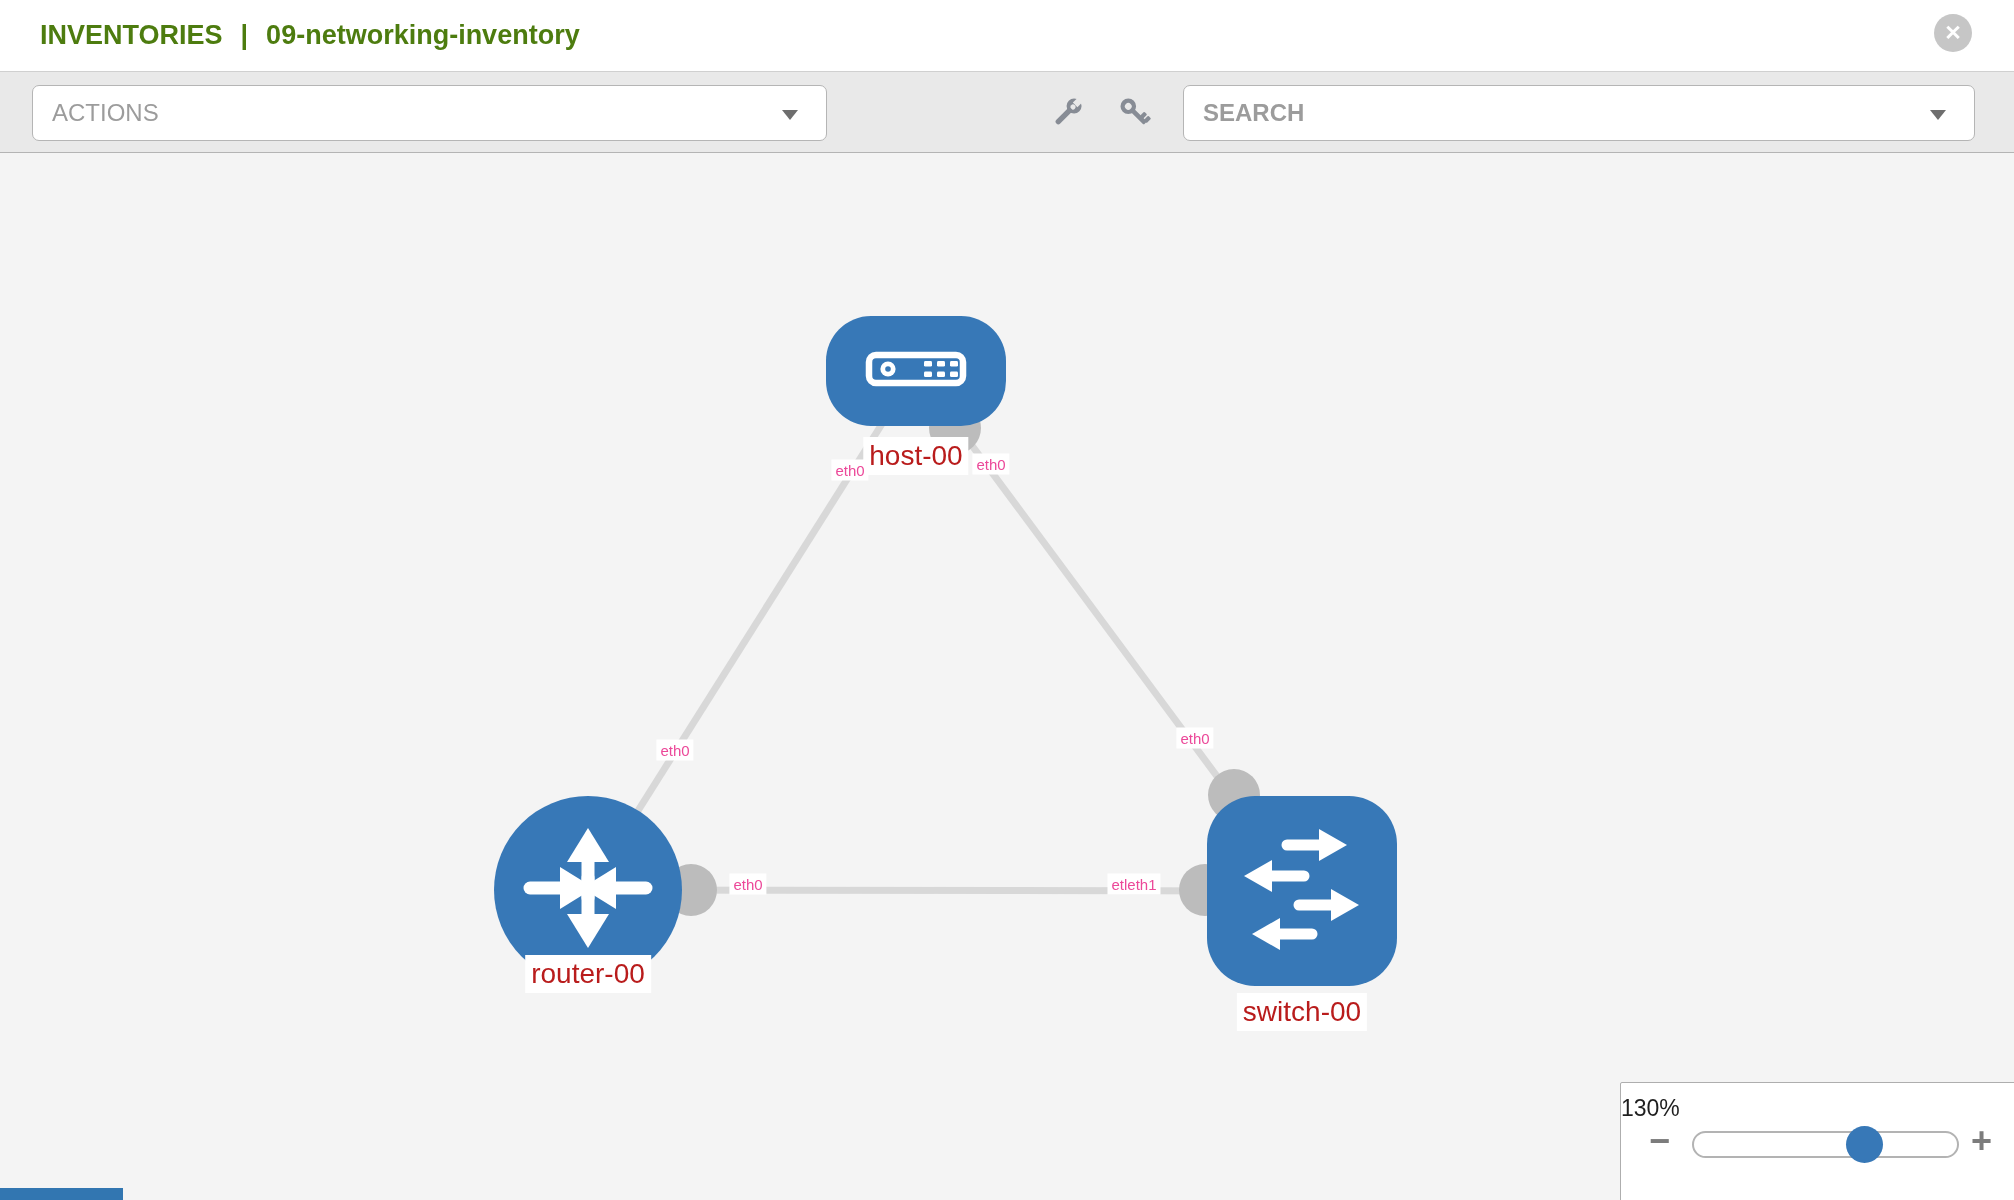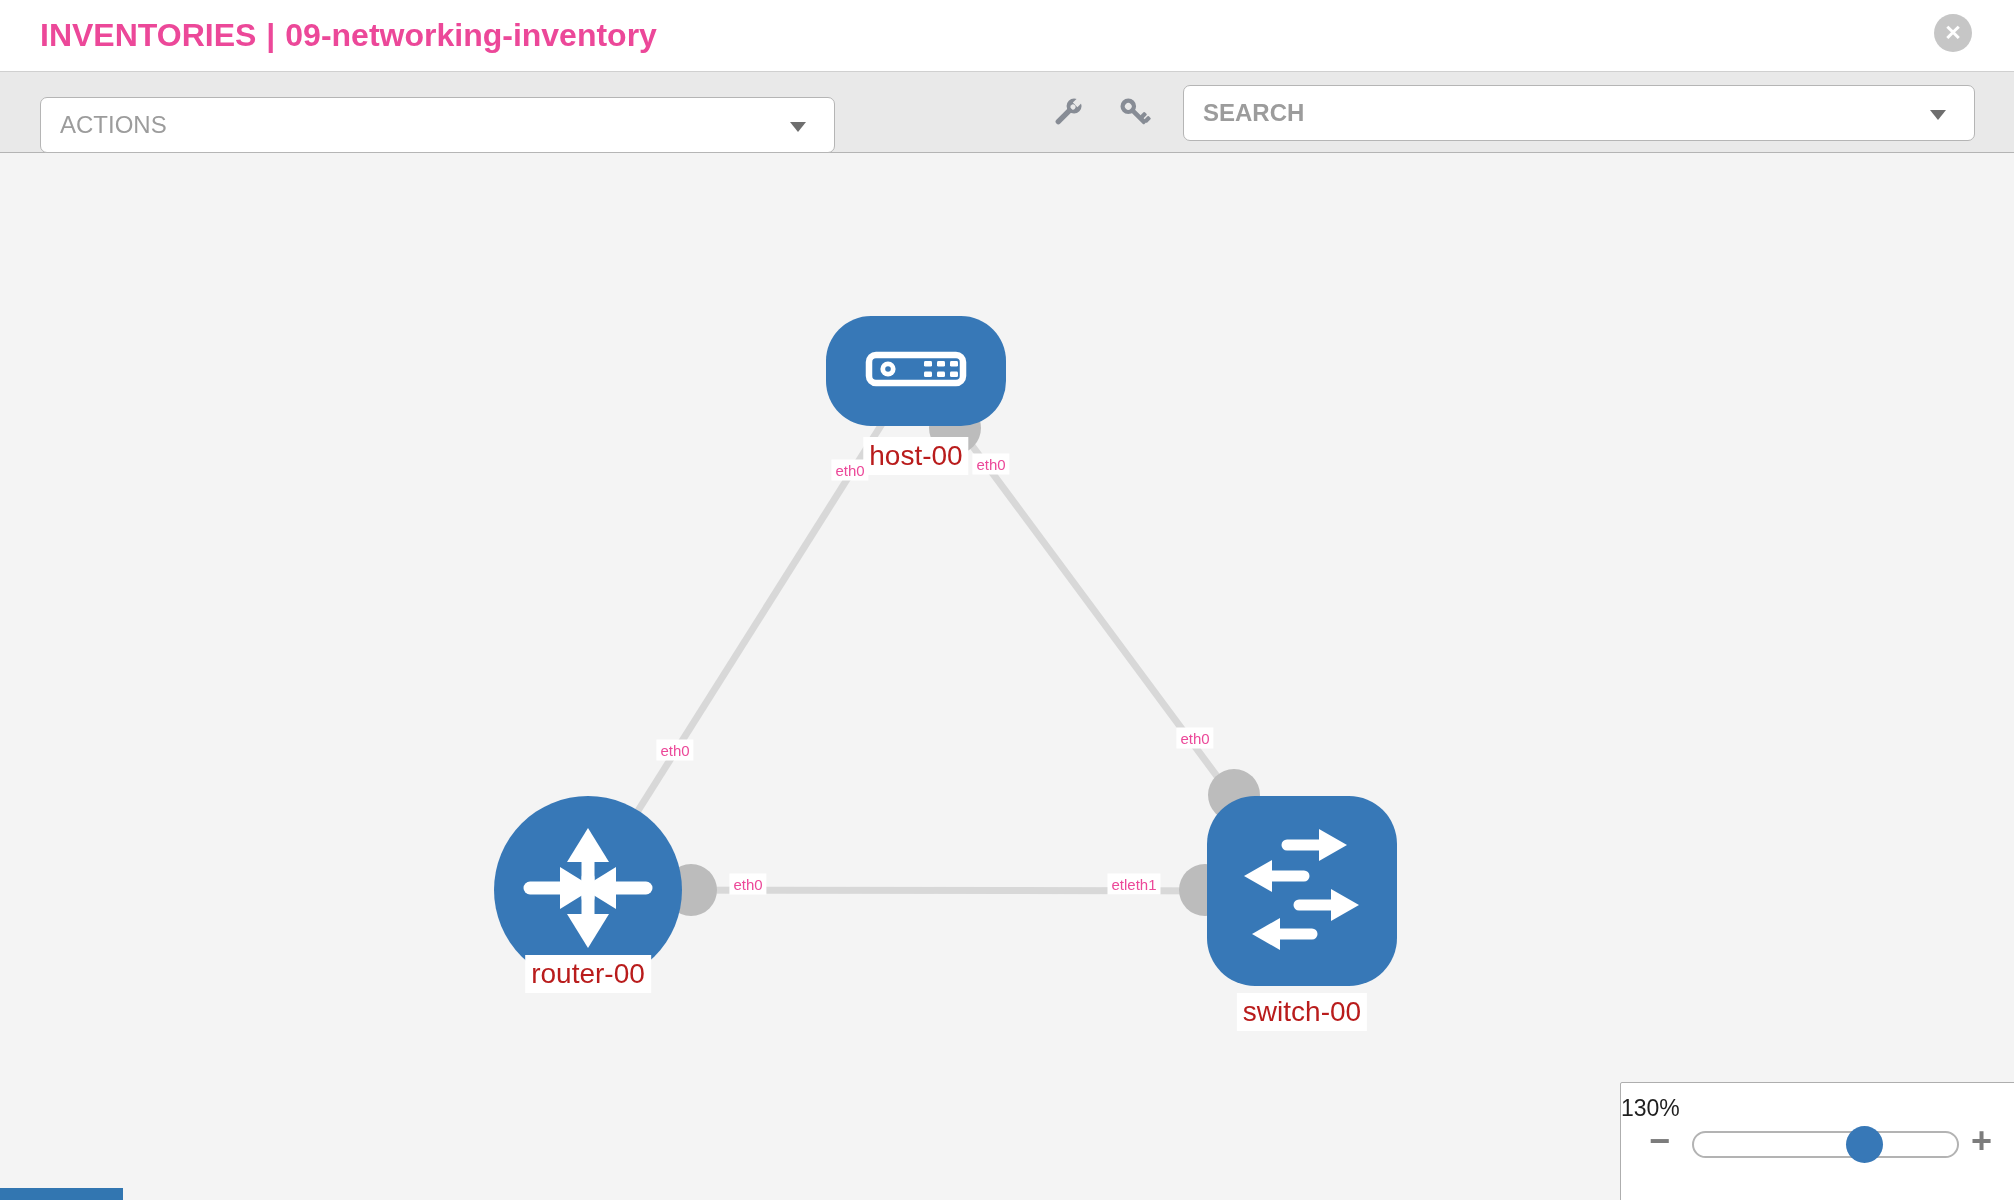--- a/index.html
+++ b/index.html
@@ -2,21 +2,21 @@
 <html><head>
 <meta charset="utf-8">
 <style>
   * { margin: 0; padding: 0; box-sizing: border-box; }
   html, body { width: 2014px; height: 1200px; overflow: hidden; background: #fff;
     font-family: "Liberation Sans", sans-serif; }
 
   
   .header { position: relative; height: 71px; background: #ffffff; }
   .header-title { position: absolute; left: 40px; top: 0; height: 71px; display: flex;
-    align-items: center; gap: 10px; font-size: 32px; font-weight: bold; color: #ec4899; }
+    align-items: center; gap: 18px; font-size: 27px; font-weight: bold; color: #4d7c0f; }
   .close-btn { position: absolute; left: 1934px; top: 14px; width: 38px; height: 38px;
     border-radius: 50%; background: #c6c6c6; color: #ffffff; display: flex;
     align-items: center; justify-content: center; font-size: 21px; font-weight: bold;
     cursor: pointer; }
 
   
   .toolbar { position: relative; height: 82px; background: #e9e9e9;
     border-top: 1px solid #d0d0d0; border-bottom: 1px solid #b4b4b4; }
   .dropdown { position: absolute; top: 13px; height: 56px; background: #ffffff;
     border: 1px solid #b5b5b5; border-radius: 7px; display: flex; align-items: center;
@@ -64,21 +64,21 @@
     <span>INVENTORIES</span>
     <span>|</span>
     <span>09-networking-inventory</span>
   </div>
   <div class="close-btn">
     <span>✕</span>
   </div>
 </div>
 
 <div class="toolbar">
-  <div class="dropdown" style="left:40px; width:795px;margin-top:12px;">
+  <div class="dropdown" style="left:32px; width:795px;">
     <span>ACTIONS</span>
     <span class="caret"></span>
   </div>
 
   <div class="tool-icon-btn" style="left:1048px;">
     <span>
       <svg width="36" height="36" viewBox="0 0 36 36">
         <g transform="rotate(45 18 18)" fill="#878c95">
           <circle cx="18" cy="8" r="7.5"></circle>
           <rect x="14.8" y="-3" width="6.4" height="9.5" fill="#e9e9e9"></rect>

